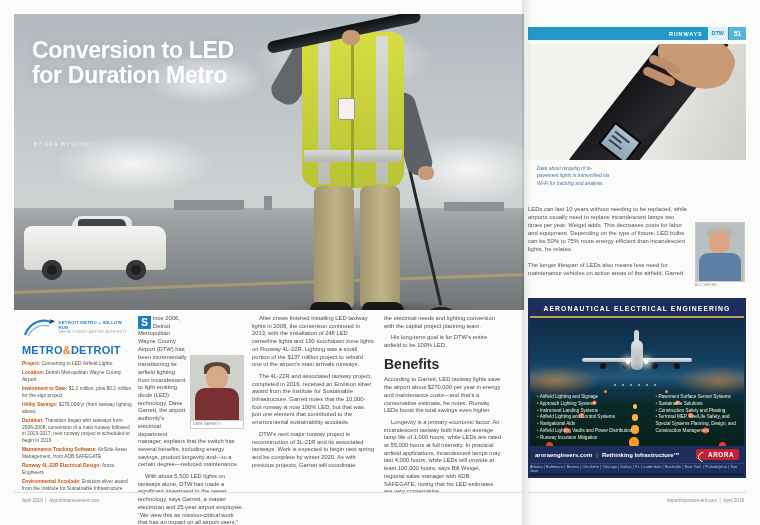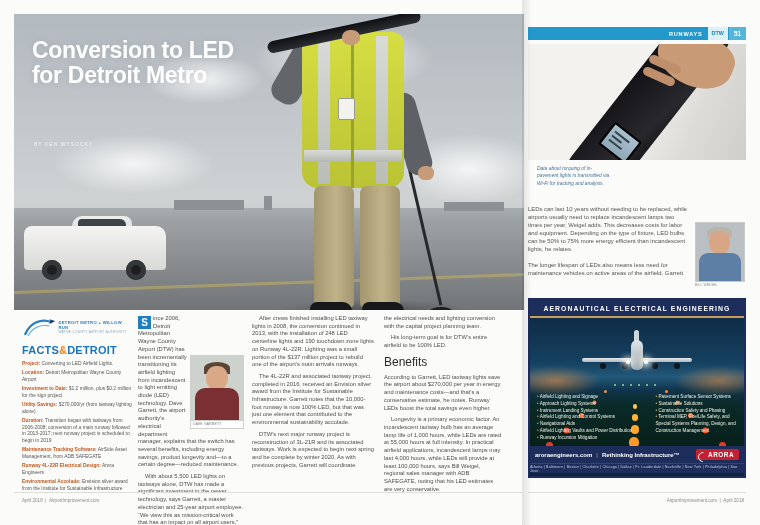--- a/index.html
+++ b/index.html
@@ -84,21 +84,21 @@
   .col3 { left:384px; top:315px; width:118px; }
   .dropcap { float:left; width:13px; height:13px; margin:1px 2px 0 0; background:#1f7ec2;
     color:#fff; font-size:10px; font-weight:bold; text-align:center; line-height:13px; }
   .portrait { float:right; width:52px; height:72px; margin:40px 0 2px 3px;
     border:1px solid #cfcfcb; background:#cdd2cd; position:relative; overflow:hidden; }
   .p-head { position:absolute; left:15px; top:10px; width:22px; height:24px; background:#d9a886; border-radius:46%; }
   .p-hair { position:absolute; left:13px; top:6px; width:26px; height:12px; background:#5a4436; border-radius:50% 50% 0 0; }
   .p-shirt { position:absolute; left:4px; top:32px; width:44px; height:32px; background:#7a2f33; border-radius:10px 10px 0 0; }
   .p-cap { position:absolute; left:0; bottom:0; width:100%; font-size:3.4px; color:#777;
     background:#ffffff; padding:1px 0 1px 2px; letter-spacing:.2px; }
-  .benefits { font-size:12px; font-weight:normal; color:#2b2b2b; margin:5px 0 3px 0; }
+  .benefits { font-size:14px; font-weight:bold; color:#2b2b2b; margin:5px 0 3px 0; }
 
   .rule { height:1px; background:#ddddda; }
   .footer { font-size:4.6px; color:#8a8a86; }
 
   
   .tabbar { left:528px; top:27px; width:218px; height:13px; background:#2398cb;
     display:flex; align-items:center; justify-content:flex-end; }
   .tab-sec { color:#fff; font-size:5.6px; font-weight:bold; letter-spacing:.8px; margin-right:5px; }
   .tab-code { background:#ddeff8; color:#1f82ad; font-size:5.4px; font-weight:bold;
     padding:0 4px; height:13px; line-height:13px; }
@@ -221,38 +221,38 @@
       <div class="leg" style="left:346px;"></div>
       <div class="shoe" style="left:296px;"></div>
       <div class="shoe" style="left:348px;"></div>
       <div class="tool-handle"></div>
       <div class="hand-grip"></div>
       <div class="hand-low"></div>
     </div>
 
     <div class="headline">
       <div>Conversion to LED</div>
-      <div>for Detroit Metro</div>
+      <div>for Duration Metro</div>
     </div>
     <div class="byline">BY KEN WYSOCKY</div>
   </div>
 
   <div class="abs sidebar">
     <div class="logo-row">
       <svg width="34" height="22" viewBox="0 0 34 22">
         <path d="M3,19 C8,6 20,2 30,6" stroke="#2a7fc1" stroke-width="2.4" fill="none"></path>
         <path d="M6,20 C11,11 20,8 28,10" stroke="#7db4dd" stroke-width="1.2" fill="none"></path>
         <polygon points="28,3 34,5 28,8 29,5" fill="#1a3f66"></polygon>
       </svg>
       <div style="margin-left:3px;">
         <div class="logo-text1">DETROIT METRO + WILLOW RUN</div>
         <div class="logo-text2">WAYNE COUNTY AIRPORT AUTHORITY</div>
       </div>
     </div>
-    <div class="ff-head"><span class="ff-blue">FACTS</span><span class="ff-amp">&amp;</span><span class="ff-blue">DETROIT</span></div>
+    <div class="ff-head"><span class="ff-blue">METRO</span><span class="ff-amp">&amp;</span><span class="ff-blue">DETROIT</span></div>
     <div class="fact"><b>Project:</b> <span>Converting to LED Airfield Lights.</span></div>
     <div class="fact"><b>Location:</b> <span>Detroit Metropolitan Wayne County Airport</span></div>
     <div class="fact"><b>Investment to Date:</b> <span>$1.2 million, plus $0.2 million for the sign project</span></div>
     <div class="fact"><b>Utility Savings:</b> <span>$270,000/yr (from taxiway lighting alone)</span></div>
     <div class="fact"><b>Duration:</b> <span>Transition began with taxiways from 2006-2008; conversion of a main runway followed in 2013-2017; next runway project is scheduled to begin in 2019</span></div>
     <div class="fact"><b>Maintenance Tracking Software:</b> <span>AirSide Asset Management, from ADB SAFEGATE</span></div>
     <div class="fact"><b>Runway 4L-22R Electrical Design:</b> <span>Arora Engineers</span></div>
     <div class="fact"><b>Environmental Accolade:</b> <span>Envision silver award from the Institute for Sustainable Infrastructure</span></div>
   </div>
 

